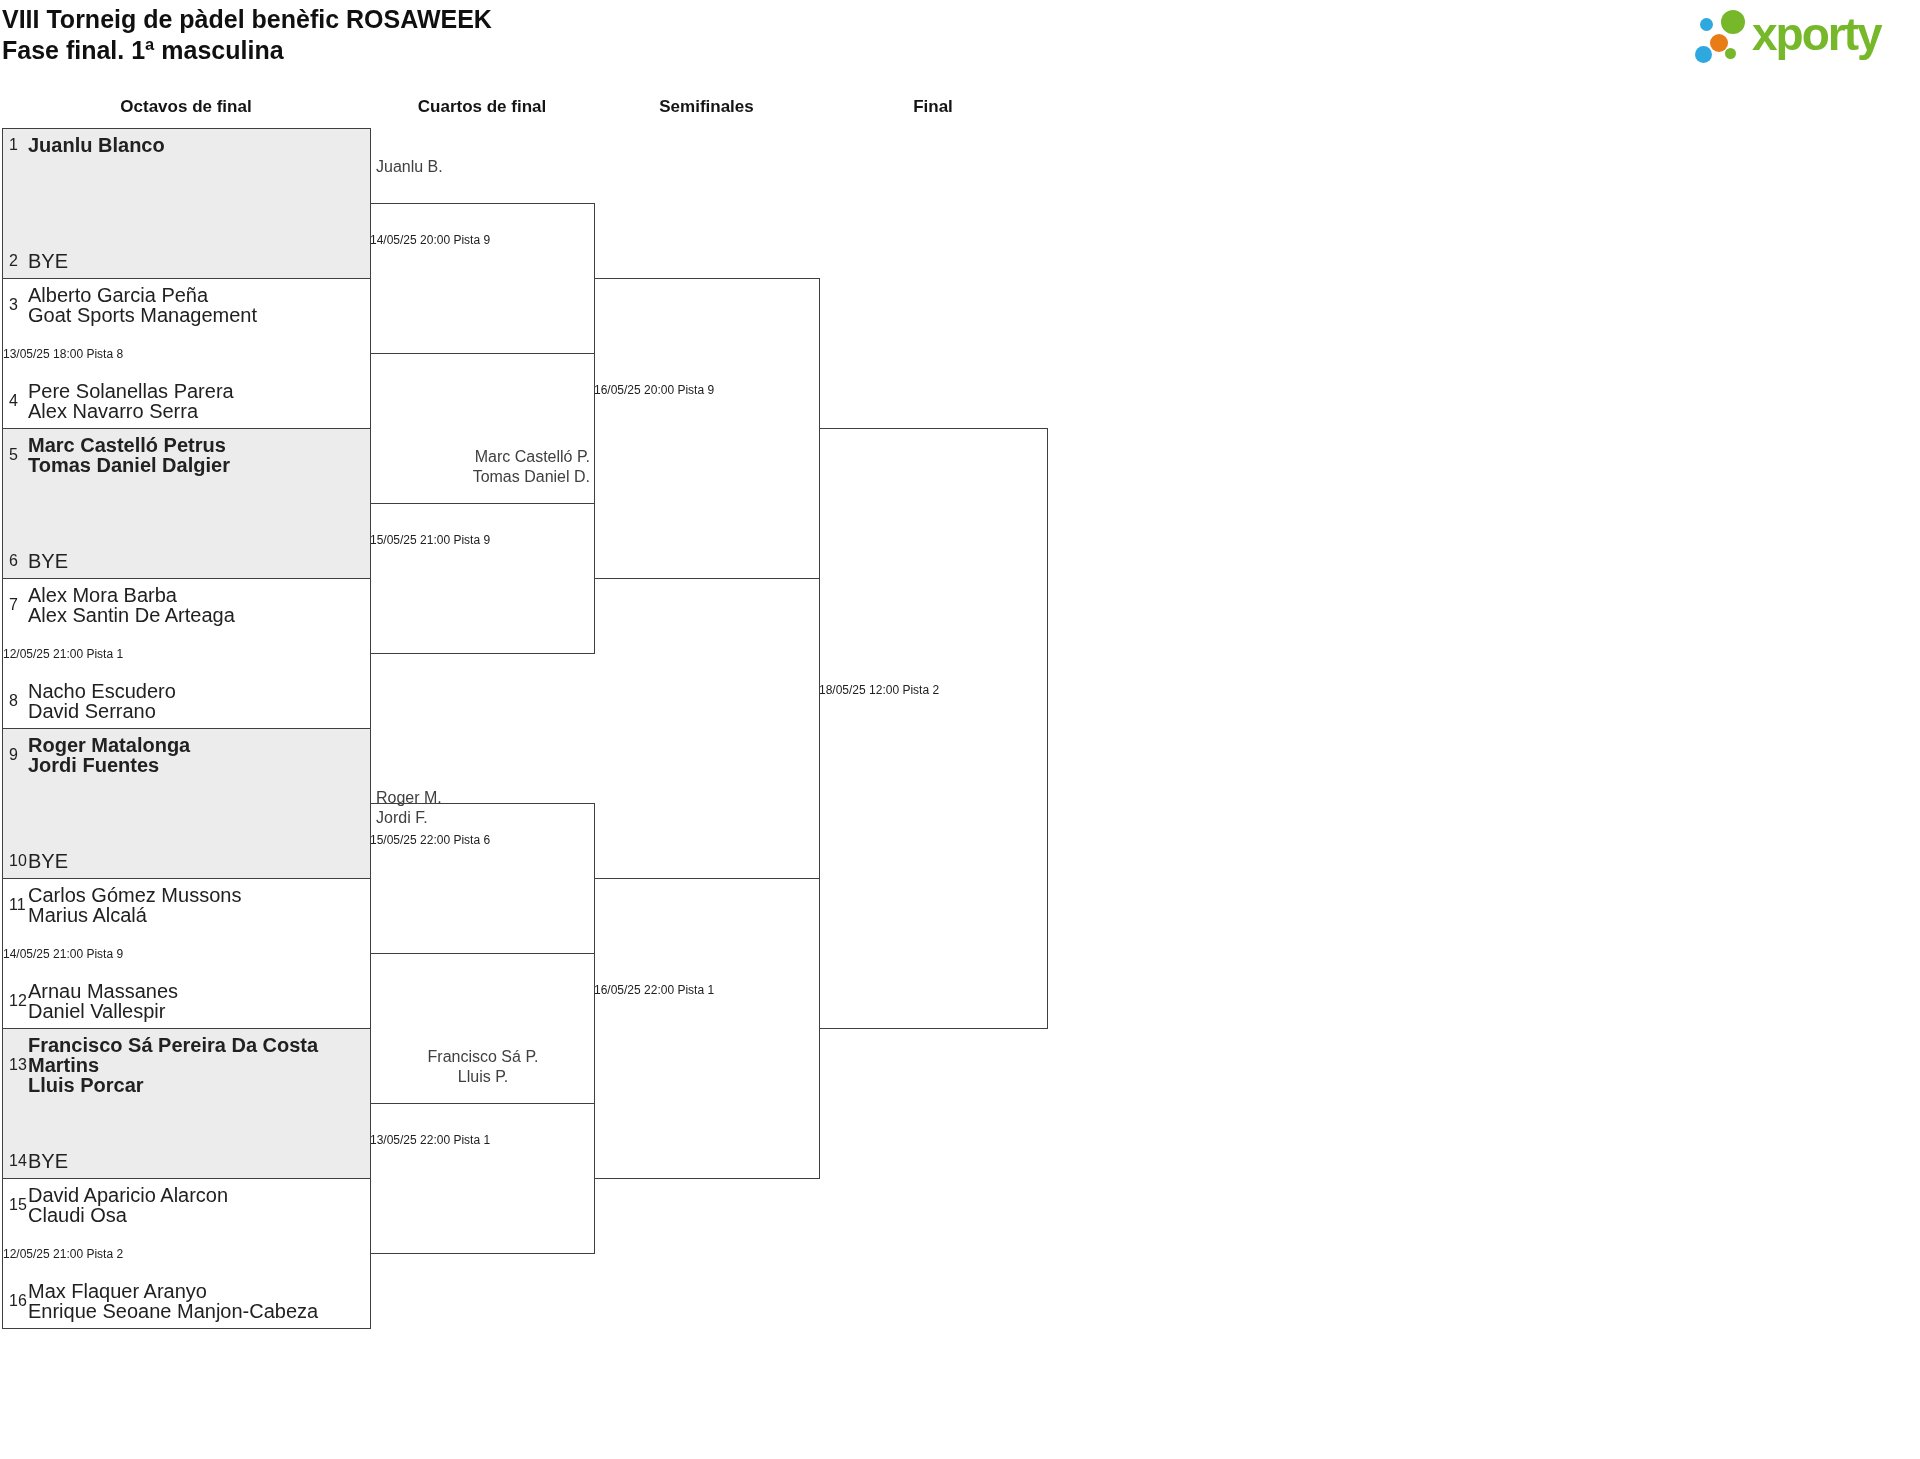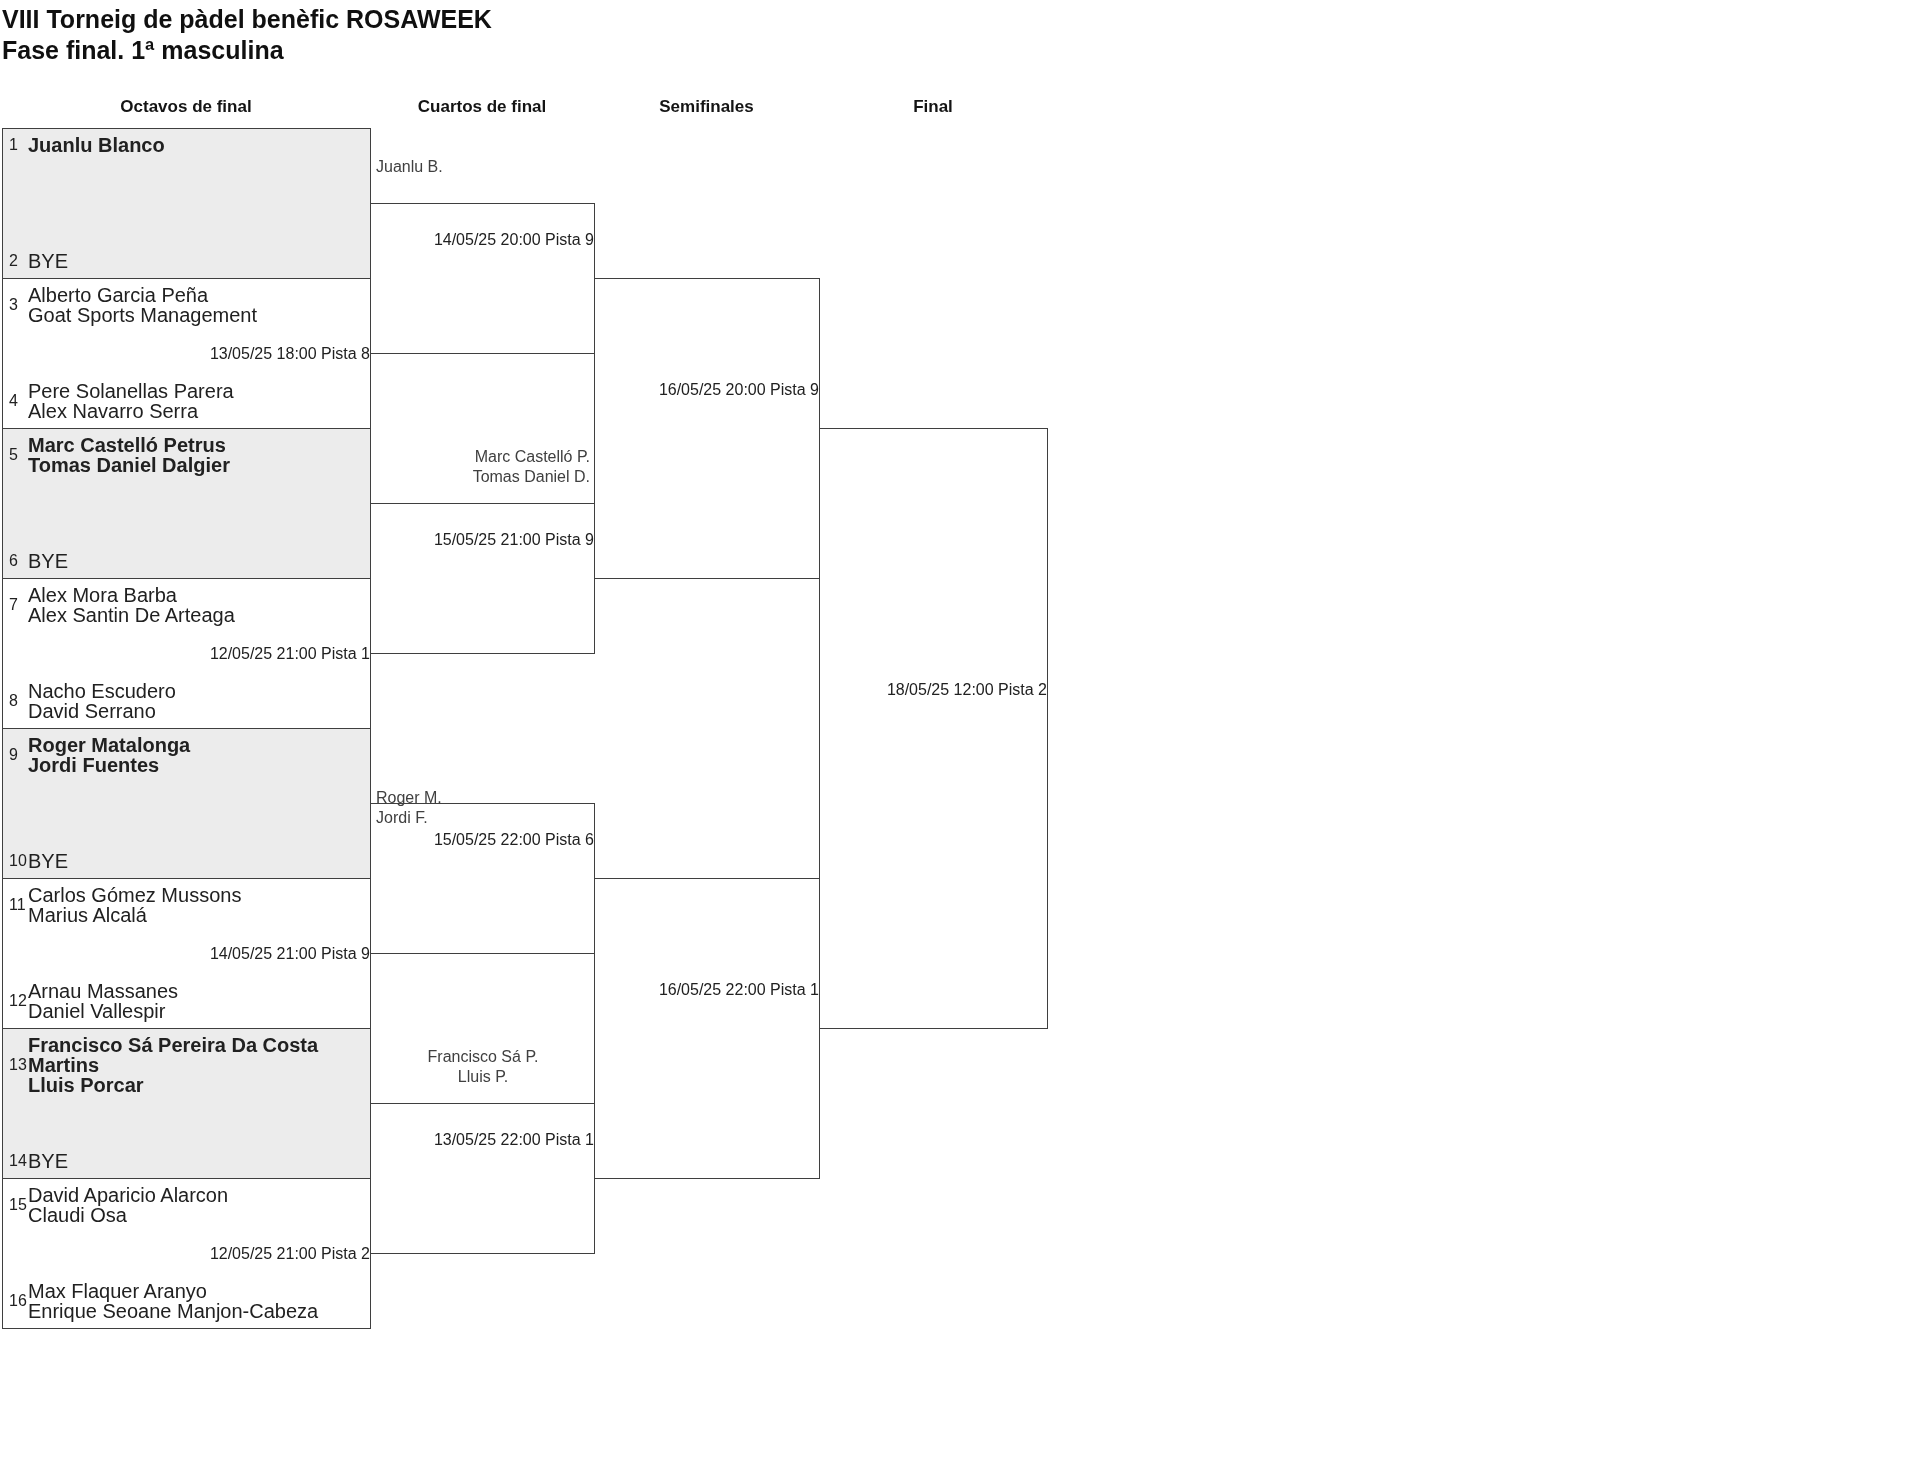--- a/index.html
+++ b/index.html
@@ -19,40 +19,48 @@
   .box.bye{background:#ececec;}
   .box.future{background:transparent;}
 
   .pair{position:absolute;left:6px;right:4px;display:flex;align-items:center;}
   .pair.top{top:6px;}
   .pair.bottom{bottom:7px;}
   .seed{flex:none;width:19px;font-size:16px;color:#212121;}
   .names{font-size:20px;line-height:20px;color:#212121;}
   .winner .names{font-weight:700;}
 
-  .match-date{position:absolute;left:0;width:100%;text-align:right;
-              font-size:16px;line-height:20px;color:#212121;white-space:nowrap;}
+  .match-date{position:absolute;left:0;width:100%;text-align:left;
+              font-size:12px;line-height:20px;color:#212121;white-space:nowrap;}
   .r1-date{left:0;right:0;top:65px;}
 
   .winner-label{position:absolute;width:214px;height:40px;display:flex;
                 flex-direction:column;justify-content:center;font-size:16px;
                 line-height:20px;color:#404040;}
 
   #logo{position:absolute;left:1690px;top:2px;width:230px;height:73px;}
   .dot{position:absolute;border-radius:50%;}
   #logo-word{position:absolute;left:62px;top:6px;font-size:46px;font-weight:700;
              letter-spacing:-2px;line-height:52px;}
 </style>
 </head>
 <body>
 
 <div id="canvas">
   <div class="title-line" id="title1">VIII Torneig de pàdel benèfic ROSAWEEK</div>
   <div class="title-line" id="title2">Fase final. 1ª masculina</div>
 
+  <div id="logo">
+    <span class="dot" style="left: 10px; top: 16px; width: 13px; height: 13px; background: rgb(47, 168, 224);"></span>
+    <span class="dot" style="left: 31px; top: 8px; width: 24px; height: 24px; background: rgb(118, 184, 42);"></span>
+    <span class="dot" style="left: 20px; top: 32px; width: 18px; height: 18px; background: rgb(232, 124, 22);"></span>
+    <span class="dot" style="left: 5px; top: 44px; width: 17px; height: 17px; background: rgb(47, 168, 224);"></span>
+    <span class="dot" style="left: 35px; top: 46px; width: 11px; height: 11px; background: rgb(118, 184, 42);"></span>
+    <span id="logo-word" style="color: rgb(118, 184, 42);">xporty</span>
+  </div>
 
   <div id="bracket">
       <div class="round-header" style="left: 2px; width: 368px;">Octavos de final</div>
       <div class="round-header" style="left: 370px; width: 224px;">Cuartos de final</div>
       <div class="round-header" style="left: 594px; width: 225px;">Semifinales</div>
       <div class="round-header" style="left: 819px; width: 228px;">Final</div>
       <div class="box r1 bye" style="left: 2px; top: 128px; width: 369px; height: 151px;">
         <div class="pair top winner">
           <div class="seed">1</div>
           <div class="names">

